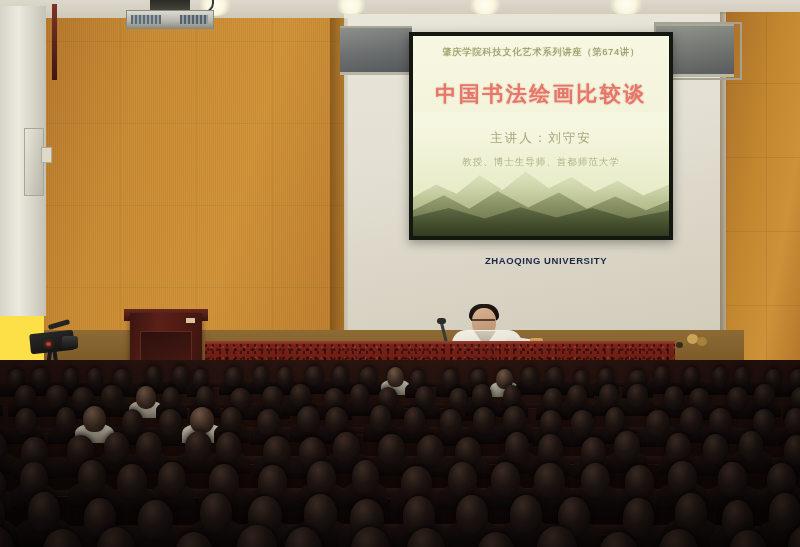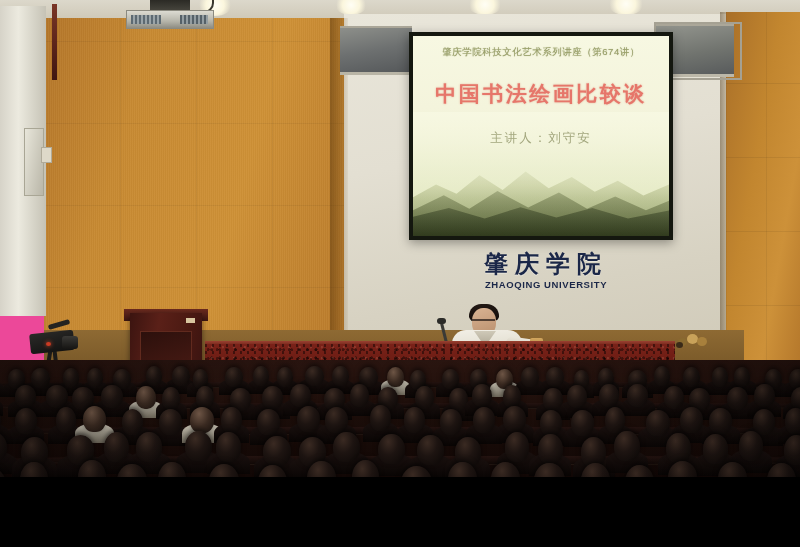--- a/index.html
+++ b/index.html
@@ -1,20 +1,20 @@
 <!DOCTYPE html>
 <html><head>
 <meta charset="utf-8">
 <style>
   html,body{margin:0;padding:0;background:#000;}
   body{font-family:"Liberation Sans",sans-serif;}
 
   #scene{
-    position:relative;width:800px;height:477px;overflow:hidden;
-    background:#ec4899;
+    position:relative;width:800px;height:547px;overflow:hidden;
+    background:#fde047;
   }
 
   
   .ceiling{
     position:absolute;left:0;top:0;width:800px;height:34px;
     background:linear-gradient(180deg,#dcd8cb 0%,#cfc9b8 55%,#b4ac97 100%);
   }
   .ceil-light{
     position:absolute;border-radius:50%;
     background:radial-gradient(circle,#fffef5 0%,#fbf6dd 45%,rgba(236,228,196,0) 78%);
@@ -359,25 +359,25 @@
   <div class="screen-frame">
     <div class="screen">
       <div class="mtn mtn1"></div>
       <div class="mtn mtn2"></div>
       <div class="mtn mtn3"></div>
       <div class="haze"></div>
 
       <div class="slide-txt slide-header">肇庆学院科技文化艺术系列讲座（第674讲）</div>
       <div class="slide-txt slide-title">中国书法绘画比较谈</div>
       <div class="slide-txt slide-presenter">主讲人：刘守安</div>
+      <div class="slide-txt slide-cred1">教授、博士生导师、首都师范大学</div>
     </div>
   </div>
 
   <div class="logo">
-    <div class="logo-cn">肇庆学院</div>
     <div class="logo-en">ZHAOQING UNIVERSITY</div>
   </div>
 
   <div class="stage-back"></div>
 
   <div class="podium-top"></div>
   <div class="podium">
     <div class="podium-panel"></div>
     <div class="podium-light"></div>
   </div>

